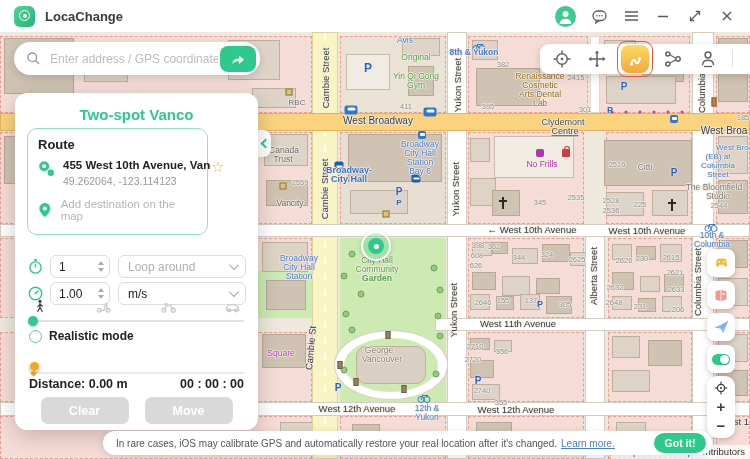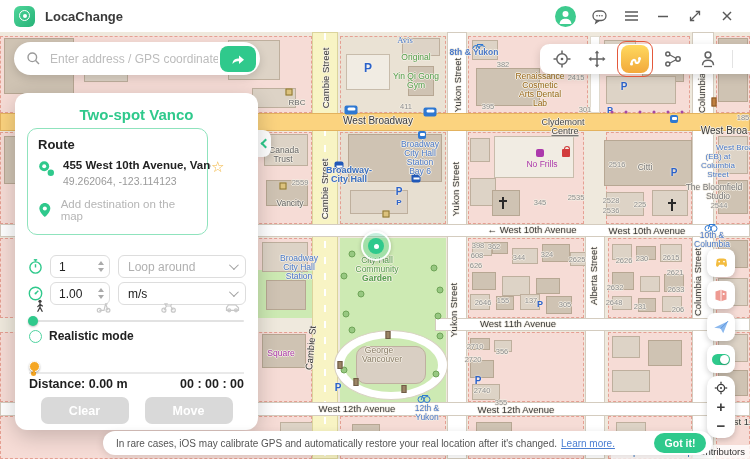--- a/index.html
+++ b/index.html
@@ -375,21 +375,21 @@
       <div class="lb" style="left: 737px; top: 390px; font-size: 9.5px; color: rgb(58, 58, 58); font-weight: 400; transform: translate(-50%, -50%) rotate(0deg);">West 12</div>
       <div class="lb" style="left: 326px; top: 46px; font-size: 9.5px; color: rgb(58, 58, 58); font-weight: 400; transform: translate(-50%, -50%) rotate(-90deg);">Cambie Street</div>
       <div class="lb" style="left: 325px; top: 157px; font-size: 9.5px; color: rgb(58, 58, 58); font-weight: 400; transform: translate(-50%, -50%) rotate(-90deg);">Cambie Street</div>
       <div class="lb" style="left: 311px; top: 316px; font-size: 9.5px; color: rgb(58, 58, 58); font-weight: 400; transform: translate(-50%, -50%) rotate(-85deg);">Cambie St</div>
       <div class="lb" style="left: 458px; top: 53px; font-size: 9.5px; color: rgb(58, 58, 58); font-weight: 400; transform: translate(-50%, -50%) rotate(-90deg);">Yukon Street</div>
       <div class="lb" style="left: 456px; top: 157px; font-size: 9.5px; color: rgb(58, 58, 58); font-weight: 400; transform: translate(-50%, -50%) rotate(-90deg);">Yukon Street</div>
       <div class="lb" style="left: 454px; top: 278px; font-size: 9.5px; color: rgb(58, 58, 58); font-weight: 400; transform: translate(-50%, -50%) rotate(-90deg);">Yukon Street</div>
       <div class="lb" style="left: 594px; top: 244px; font-size: 9.5px; color: rgb(58, 58, 58); font-weight: 400; transform: translate(-50%, -50%) rotate(-90deg);">Alberta Street</div>
       <div class="lb" style="left: 702px; top: 47px; font-size: 9.5px; color: rgb(58, 58, 58); font-weight: 400; transform: translate(-50%, -50%) rotate(-90deg);">Columbia Street</div>
       <div class="lb" style="left: 698px; top: 250px; font-size: 9.5px; color: rgb(58, 58, 58); font-weight: 400; transform: translate(-50%, -50%) rotate(-90deg);">Columbia Street</div>
-      <div class="lb" style="left: 405px; top: 8px; font-size: 8.5px; color: rgb(74, 121, 201); font-weight: 400; transform: translate(-50%, -50%) rotate(0deg); font-family: Liberation Serif, serif;">Avis</div>
+      <div class="lb" style="left: 405px; top: 8px; font-size: 8.5px; color: rgb(74, 121, 201); font-weight: 400; transform: translate(-50%, -50%) rotate(0deg);">Avis</div>
       <div class="lb" style="left: 474px; top: 20px; font-size: 8.5px; color: rgb(74, 121, 201); font-weight: 700; transform: translate(-50%, -50%) rotate(0deg);">8th &amp; Yukon</div>
       <div class="lb" style="left: 349px; top: 139px; font-size: 9px; color: rgb(58, 111, 192); font-weight: 700; transform: translate(-50%, -50%) rotate(0deg);">Broadway-</div>
       <div class="lb" style="left: 349px; top: 148px; font-size: 9px; color: rgb(58, 111, 192); font-weight: 700; transform: translate(-50%, -50%) rotate(0deg);">City Hall</div>
       <div class="lb" style="left: 420px; top: 112px; font-size: 8.5px; color: rgb(74, 121, 201); font-weight: 400; transform: translate(-50%, -50%) rotate(0deg);">Broadway</div>
       <div class="lb" style="left: 420px; top: 121px; font-size: 8.5px; color: rgb(74, 121, 201); font-weight: 400; transform: translate(-50%, -50%) rotate(0deg);">City Hall</div>
       <div class="lb" style="left: 420px; top: 130px; font-size: 8.5px; color: rgb(74, 121, 201); font-weight: 400; transform: translate(-50%, -50%) rotate(0deg);">Station</div>
       <div class="lb" style="left: 420px; top: 139px; font-size: 8.5px; color: rgb(74, 121, 201); font-weight: 400; transform: translate(-50%, -50%) rotate(0deg);">Bay 6</div>
       <div class="lb" style="left: 299px; top: 226px; font-size: 8.5px; color: rgb(74, 121, 201); font-weight: 400; transform: translate(-50%, -50%) rotate(0deg);">Broadway</div>
       <div class="lb" style="left: 299px; top: 235px; font-size: 8.5px; color: rgb(74, 121, 201); font-weight: 400; transform: translate(-50%, -50%) rotate(0deg);">City Hall</div>
       <div class="lb" style="left: 299px; top: 244px; font-size: 8.5px; color: rgb(74, 121, 201); font-weight: 400; transform: translate(-50%, -50%) rotate(0deg);">Station</div>

